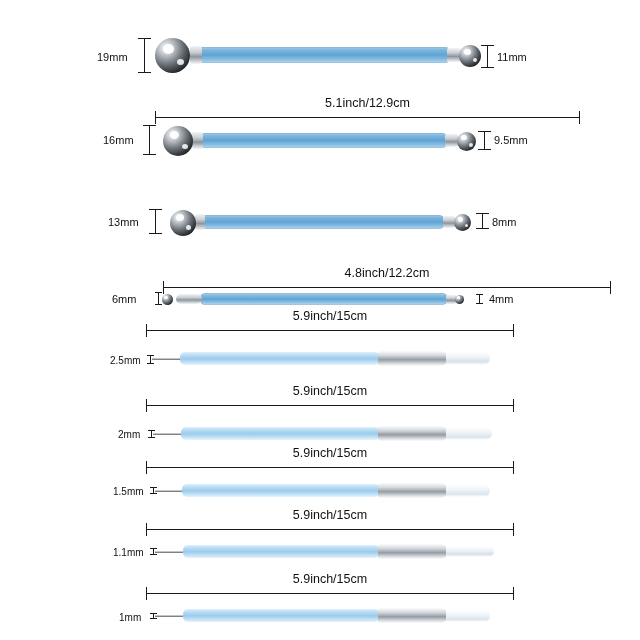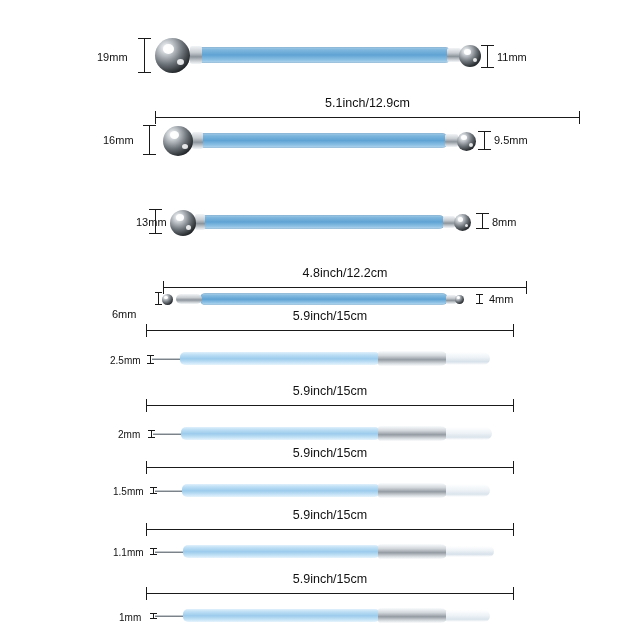--- a/index.html
+++ b/index.html
@@ -171,21 +171,21 @@
       <div class="glint" style="left:7px;top:5px;width:9px;height:8px;"></div>
       <div class="glint2" style="left:19px;top:18px;width:6px;height:5px;"></div>
     </div>
     <div class="ball" style="left:457px;top:132px;width:19px;height:19px;">
       <div class="glint" style="left:4px;top:3px;width:6px;height:5px;"></div>
       <div class="glint2" style="left:12px;top:11px;width:4px;height:4px;"></div>
     </div>
   </div>
 
 
-  <div class="lbl" style="left:108px;top:216px;margin-left:28px;">13mm</div>
+  <div class="lbl" style="left:108px;top:216px;">13mm</div>
   <div class="vdim" style="left:149px;top:209px;height:25px;">
     <div class="tick t"></div>
     <div class="tick b"></div>
     <div class="bar"></div>
   </div>
 
   <div class="vdim" style="left:476px;top:213px;height:16px;">
     <div class="tick t"></div>
     <div class="tick b"></div>
     <div class="bar"></div>
@@ -199,28 +199,28 @@
     <div class="ball" style="left:170px;top:210px;width:26px;height:26px;">
       <div class="glint" style="left:6px;top:4px;width:8px;height:7px;"></div>
       <div class="glint2" style="left:16px;top:15px;width:5px;height:5px;"></div>
     </div>
     <div class="ball" style="left:454px;top:214px;width:17px;height:17px;">
       <div class="glint" style="left:4px;top:3px;width:5px;height:5px;"></div>
       <div class="glint2" style="left:11px;top:10px;width:3px;height:3px;"></div>
     </div>
   </div>
 
-  <div class="hdim" style="left:163px;top:281px;width:364px;">
+  <div class="hdim" style="left:163px;top:281px;width:448px;">
     <div class="tick l"></div>
     <div class="tick r"></div>
     <div class="bar"></div>
     <div class="txt">4.8inch/12.2cm</div>
   </div>
 
-  <div class="lbl" style="left:112px;top:308px;">6mm</div>
+  <div class="lbl" style="left:112px;top:293px;">6mm</div>
   <div class="ibeam" style="left:155px;top:292px;height:13px;">
     <div class="tick t"></div>
     <div class="tick b"></div>
     <div class="bar"></div>
   </div>
 
   <div class="ibeam" style="left:476px;top:294px;height:10px;">
     <div class="tick t"></div>
     <div class="tick b"></div>
     <div class="bar"></div>

